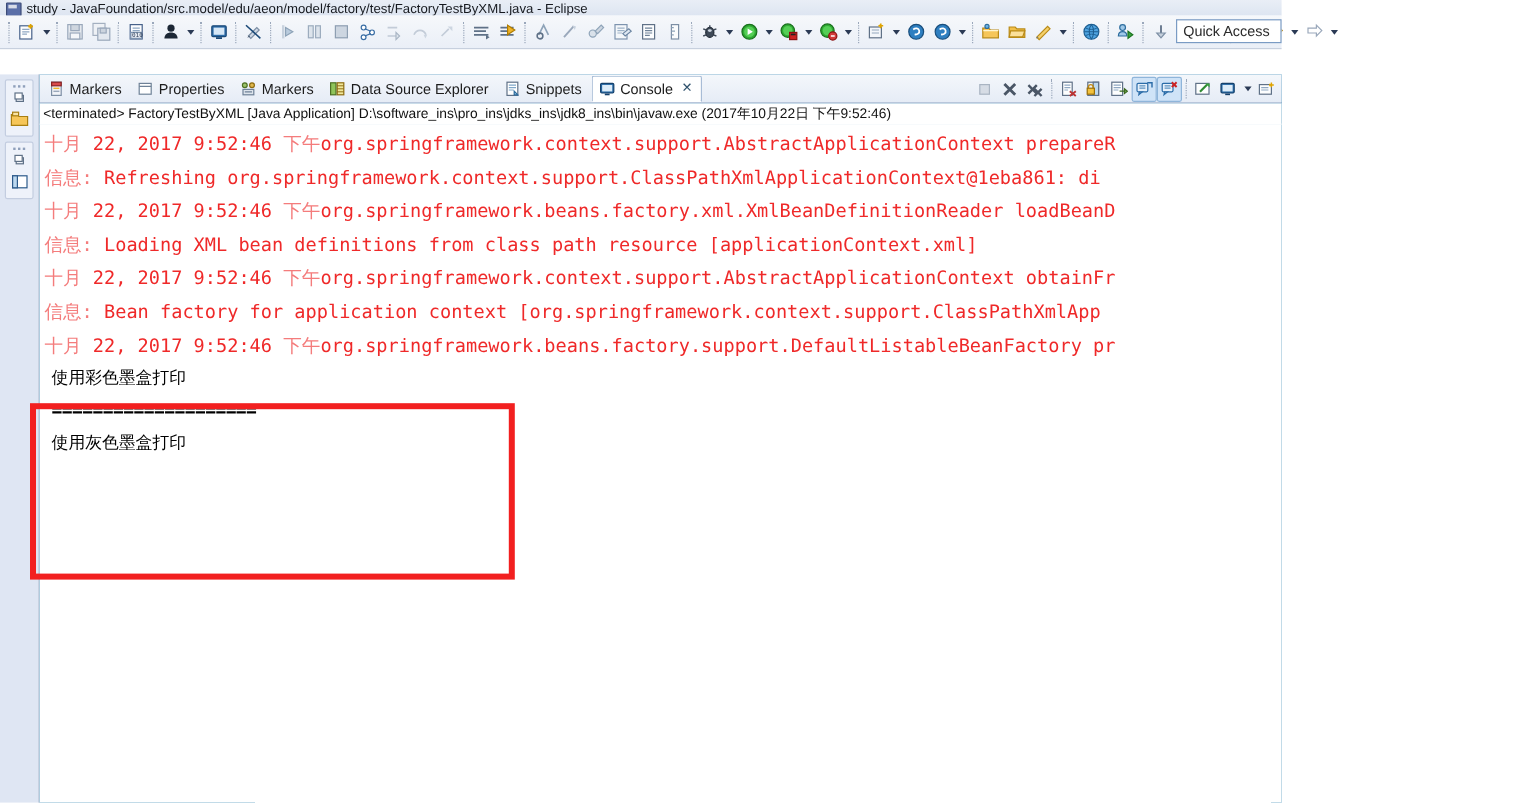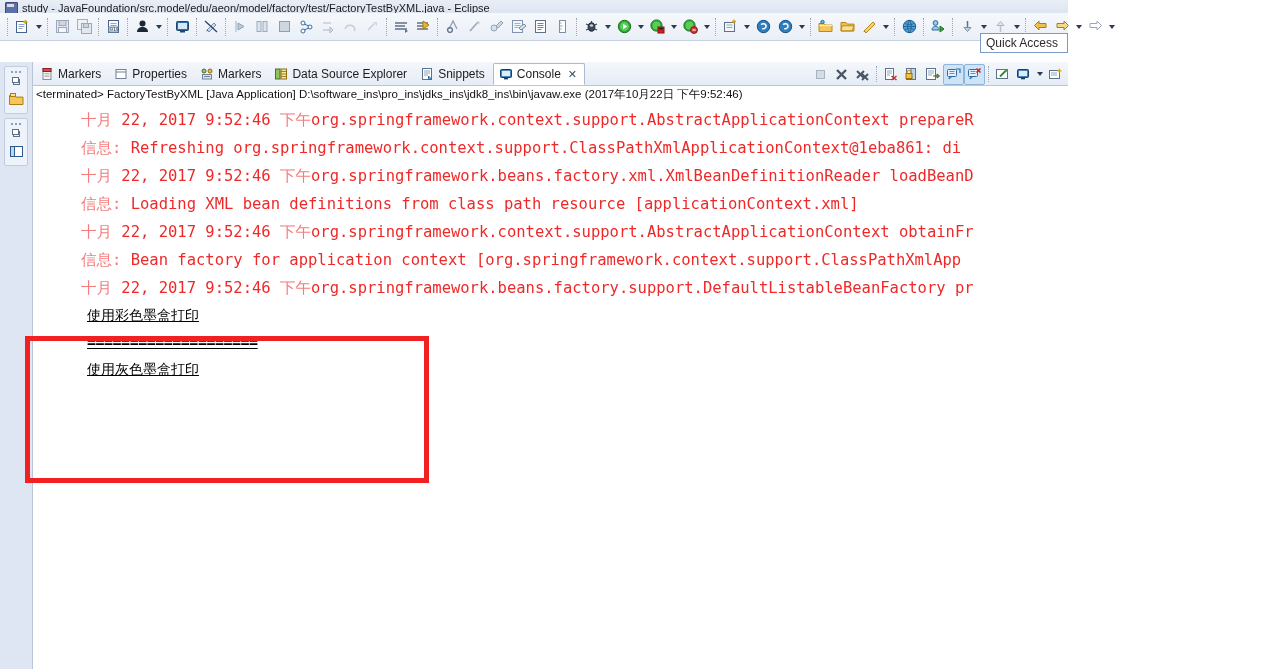--- a/index.html
+++ b/index.html
@@ -109,21 +109,21 @@
   }
   .tsep {
     width: 1px; height: 18px;
     border-left: 1px dotted #9aa7bb;
     margin: 0 3px;
     flex: none;
   }
   .quick-access {
     position: absolute;
     right: 0px;
-    top: 20px;
+    top: 3px;
     height: 20px;
     width: 88px;
     border: 1px solid #7a9bc4;
     background: #ffffff;
     font-size: 12px;
     color: #2a2a2a;
     display: flex;
     align-items: center;
     padding-left: 5px;
     white-space: nowrap;
@@ -242,39 +242,37 @@
     overflow: hidden;
     border-bottom: 1px solid #ffffff;
   }
 
   .console-body {
     flex: 1;
     position: relative;
     background: #ffffff;
     overflow: hidden;
     padding-top: 2px;
-    padding-left: 44px;
   }
   .cline {
     font-family: "DejaVu Sans Mono", monospace;
     font-size: 15.5px;
     line-height: 28px;
     white-space: pre;
     padding-left: 4px;
     letter-spacing: 0px;
   }
   .cline.err { color: #ef2929; }
   .cline.err .cjk { color: #f47c7c; }
   .cline.out {
     color: #000000;
     font-family: "DejaVu Sans", sans-serif;
     font-size: 14px;
     line-height: 27px;
     padding-left: 10px;
-    text-decoration: underline;
   }
   .cline.out.eq {
     font-family: "DejaVu Sans Mono", monospace;
     font-weight: bold;
     font-size: 15px;
     letter-spacing: -0.5px;
   }
 
   
   .annot-box {

